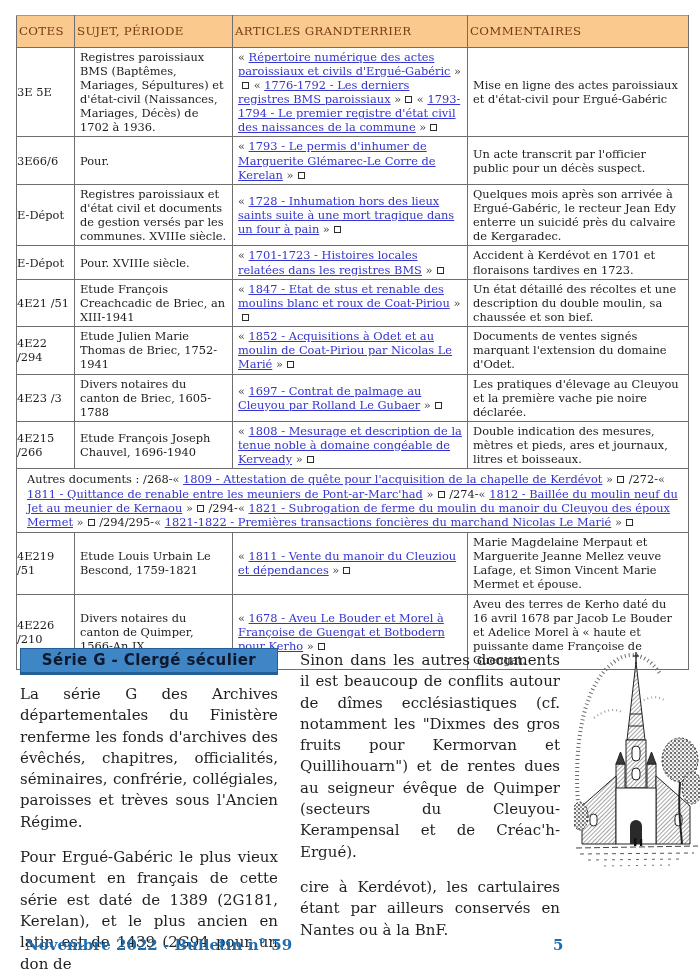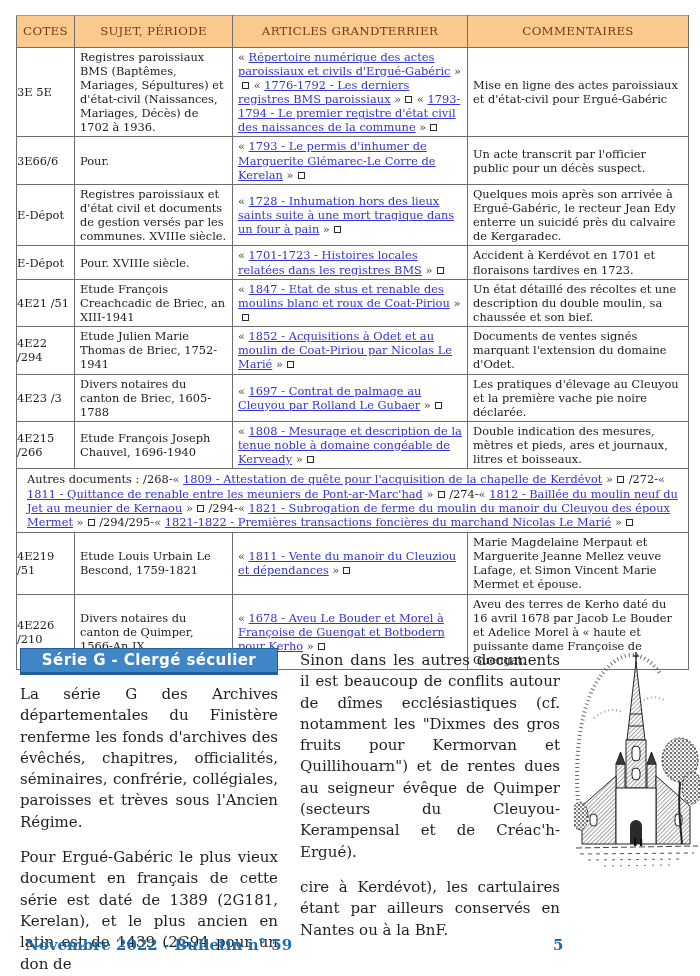--- a/index.html
+++ b/index.html
@@ -5,37 +5,37 @@
   html,body{margin:0;padding:0;background:#ffffff;}
   .page{position:relative;width:700px;height:976px;background:#ffffff;overflow:hidden;
         font-family:"DejaVu Serif",serif;}
 
   
   table.archives{border-collapse:collapse;table-layout:fixed;width:672px;
                  margin:15px 0 0 16px;font-size:11.4px;line-height:1.24;color:#1c1c1c;}
   .archives th,.archives td{border:1px solid #6e6e6e;padding:2px 5px;vertical-align:middle;
                  word-wrap:break-word;}
   .archives th{background:#f9c98e;color:#7a3a16;font-weight:normal;font-size:11.8px;
-                 text-align:center;padding:8px 2px;letter-spacing:.3px;
+                 text-align:left;padding:8px 2px;letter-spacing:.3px;
                  border-left:1px solid #f4e7d4;border-top:1px solid #9a9a9a;}
   .archives th:first-child{border-left:1px solid #6e6e6e;}
   td.cote{padding-left:0;}
   td.autres{padding:3px 10px;}
   .lnk{color:#3535cf;text-decoration:underline;cursor:pointer;}
   .q{color:#454545;}
   .ext{display:inline-block;width:5px;height:5px;border:1px solid #2d2d2d;
        margin-left:4px;margin-right:1px;}
   .ref{color:#1c1c1c;}
 
   
   .bottom{position:absolute;left:20px;top:648px;width:680px;display:flex;align-items:flex-start;}
   .colL{width:258px;margin-right:22px;}
   .colR{width:260px;margin-right:14px;padding-top:2px;}
   .sec-title{background:#3e86c6;border:1px solid #235e97;border-bottom:3px solid #235e97;
-             color:#ffffff;text-align:center;height:23px;line-height:22px;
+             color:#0f172a;text-align:center;height:23px;line-height:22px;
              font-family:"DejaVu Sans",sans-serif;font-weight:bold;font-size:15px;
              letter-spacing:.4px;margin-bottom:9px;}
   .para{margin:0 0 14px 0;text-align:justify;font-size:15px;line-height:1.42;color:#1f1f1f;}
   .colR .para:first-child{margin-top:0;}
   .engraving{width:126px;height:232px;}
 
   
   .footer{position:absolute;top:936px;left:25px;width:650px;
           font-family:"DejaVu Serif",serif;font-weight:bold;font-size:15px;color:#1c6cae;}
   .f-page{position:absolute;left:528px;top:0;}

